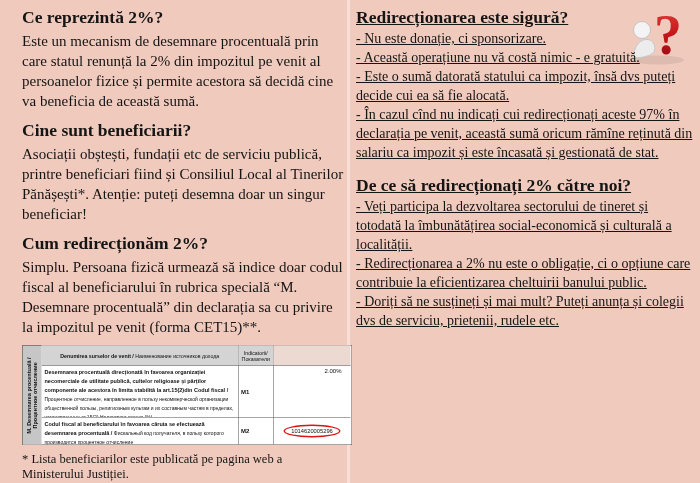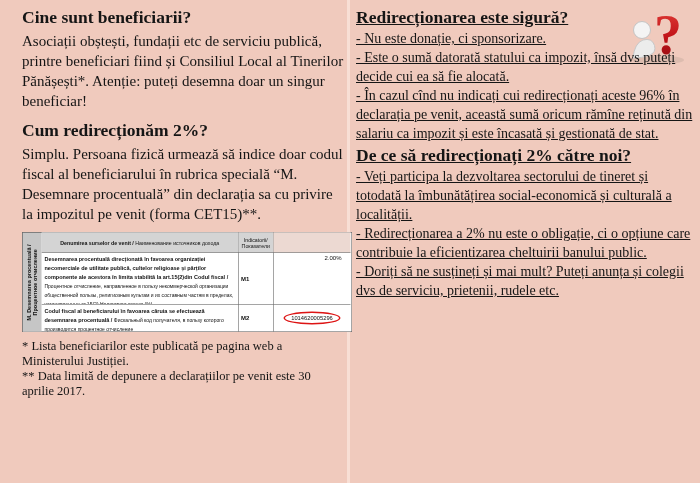--- a/index.html
+++ b/index.html
@@ -9,21 +9,21 @@
     font-family:"Liberation Serif", serif;
   }
   .divider{position:absolute;left:347px;top:0;width:3px;height:483px;background:#f8dfd5;}
   .col{position:absolute;top:6px;}
   .col-left{left:22px;width:322px;}
   .col-right{left:356px;width:338px;text-decoration:underline;}
   h2{font-size:17.5px;line-height:23px;font-weight:bold;margin:0;}
   .col-left section{margin-bottom:8px;}
   .body-text{font-size:15px;line-height:20px;margin:2px 0 0 0;}
   .bullet{font-size:14px;line-height:19px;margin:0;}
-  .col-right h2.second{margin-top:1px;}
+  .col-right h2.second{margin-top:12px;}
   .closing{font-size:16.5px;font-weight:bold;text-align:center;margin:8px 0 0 0;}
   .footnotes{margin-top:6px;}
   .footnote{font-size:12.5px;line-height:15px;margin:0;}
 
   
   .q-icon{position:absolute;left:620px;top:5px;width:76px;height:60px;}
 
   
   .form-shot{width:330px;height:101px;position:relative;margin-top:6px;}
   .form-inner{
@@ -71,20 +71,24 @@
     </defs>
     <ellipse cx="38" cy="55" rx="26" ry="4.5" fill="#ddbcaf"></ellipse>
     <text x="34" y="49" font-family="Liberation Serif, serif" font-weight="bold" font-size="56" fill="url(#rg)">?</text>
     <circle cx="22" cy="25" r="8.5" fill="#f4f4f4" stroke="#c4c4c4" stroke-width="1"></circle>
     <path d="M13 53 q1.5 -15 10 -18 q9 -2.5 11.5 5.5 q2 7 -5.5 10 q-7 2.5 -16 2.5 z" fill="#ececec" stroke="#c8c8c8" stroke-width="1"></path>
   </svg>
 </div>
 
 <div class="col col-left">
   <section>
+    <h2>Ce reprezintă 2%?</h2>
+    <p class="body-text">Este un mecanism de desemnare procentuală prin care statul renunță la 2% din impozitul pe venit al persoanelor fizice și permite acestora să decidă cine va beneficia de această sumă.</p>
+  </section>
+  <section>
     <h2>Cine sunt beneficiarii?</h2>
     <p class="body-text">Asociații obștești, fundații etc de serviciu publică, printre beneficiari fiind și Consiliul Local al Tinerilor Pănășești*. Atenție: puteți desemna doar un singur beneficiar!</p>
   </section>
   <section>
     <h2>Cum redirecționăm 2%?</h2>
     <p class="body-text">Simplu. Persoana fizică urmează să indice doar codul fiscal al beneficiarului în rubrica specială “M. Desemnare procentuală” din declarația sa cu privire la impozitul pe venit (forma CET15)**.</p>
   </section>
 
   <div class="form-shot">
     <div class="form-inner">
@@ -116,21 +120,22 @@
 
   <div class="footnotes">
     <p class="footnote">* Lista beneficiarilor este publicată pe pagina web a Ministerului Justiției.</p>
     <p class="footnote">** Data limită de depunere a declarațiilor pe venit este 30 aprilie 2017.</p>
   </div>
 </div>
 
 <div class="col col-right">
   <h2>Redirecționarea este sigură?</h2>
   <p class="bullet">- Nu este donație, ci sponsorizare.</p>
+  <p class="bullet">- Această operațiune nu vă costă nimic - e gratuită.</p>
   <p class="bullet">- Este o sumă datorată statului ca impozit, însă dvs puteți decide cui ea să fie alocată.</p>
-  <p class="bullet">- În cazul cînd nu indicați cui redirecționați aceste 96% în declarația pe venit, această sumă oricum rămîne reținută din salariu ca impozit și este încasată și gestionată de stat.</p>
+  <p class="bullet">- În cazul cînd nu indicați cui redirecționați aceste 97% în declarația pe venit, această sumă oricum rămîne reținută din salariu ca impozit și este încasată și gestionată de stat.</p>
 
   <h2 class="second">De ce să redirecționați 2% către noi?</h2>
   <p class="bullet">- Veți participa la dezvoltarea sectorului de tineret și totodată la îmbunătățirea social-economică și culturală a localității.</p>
   <p class="bullet">- Redirecționarea a 2% nu este o obligație, ci o opțiune care contribuie la eficientizarea cheltuirii banului public.</p>
   <p class="bullet">- Doriți să ne susțineți și mai mult? Puteți anunța și colegii dvs de serviciu, prietenii, rudele etc.</p>
 
 </div>
 
 </body></html>

